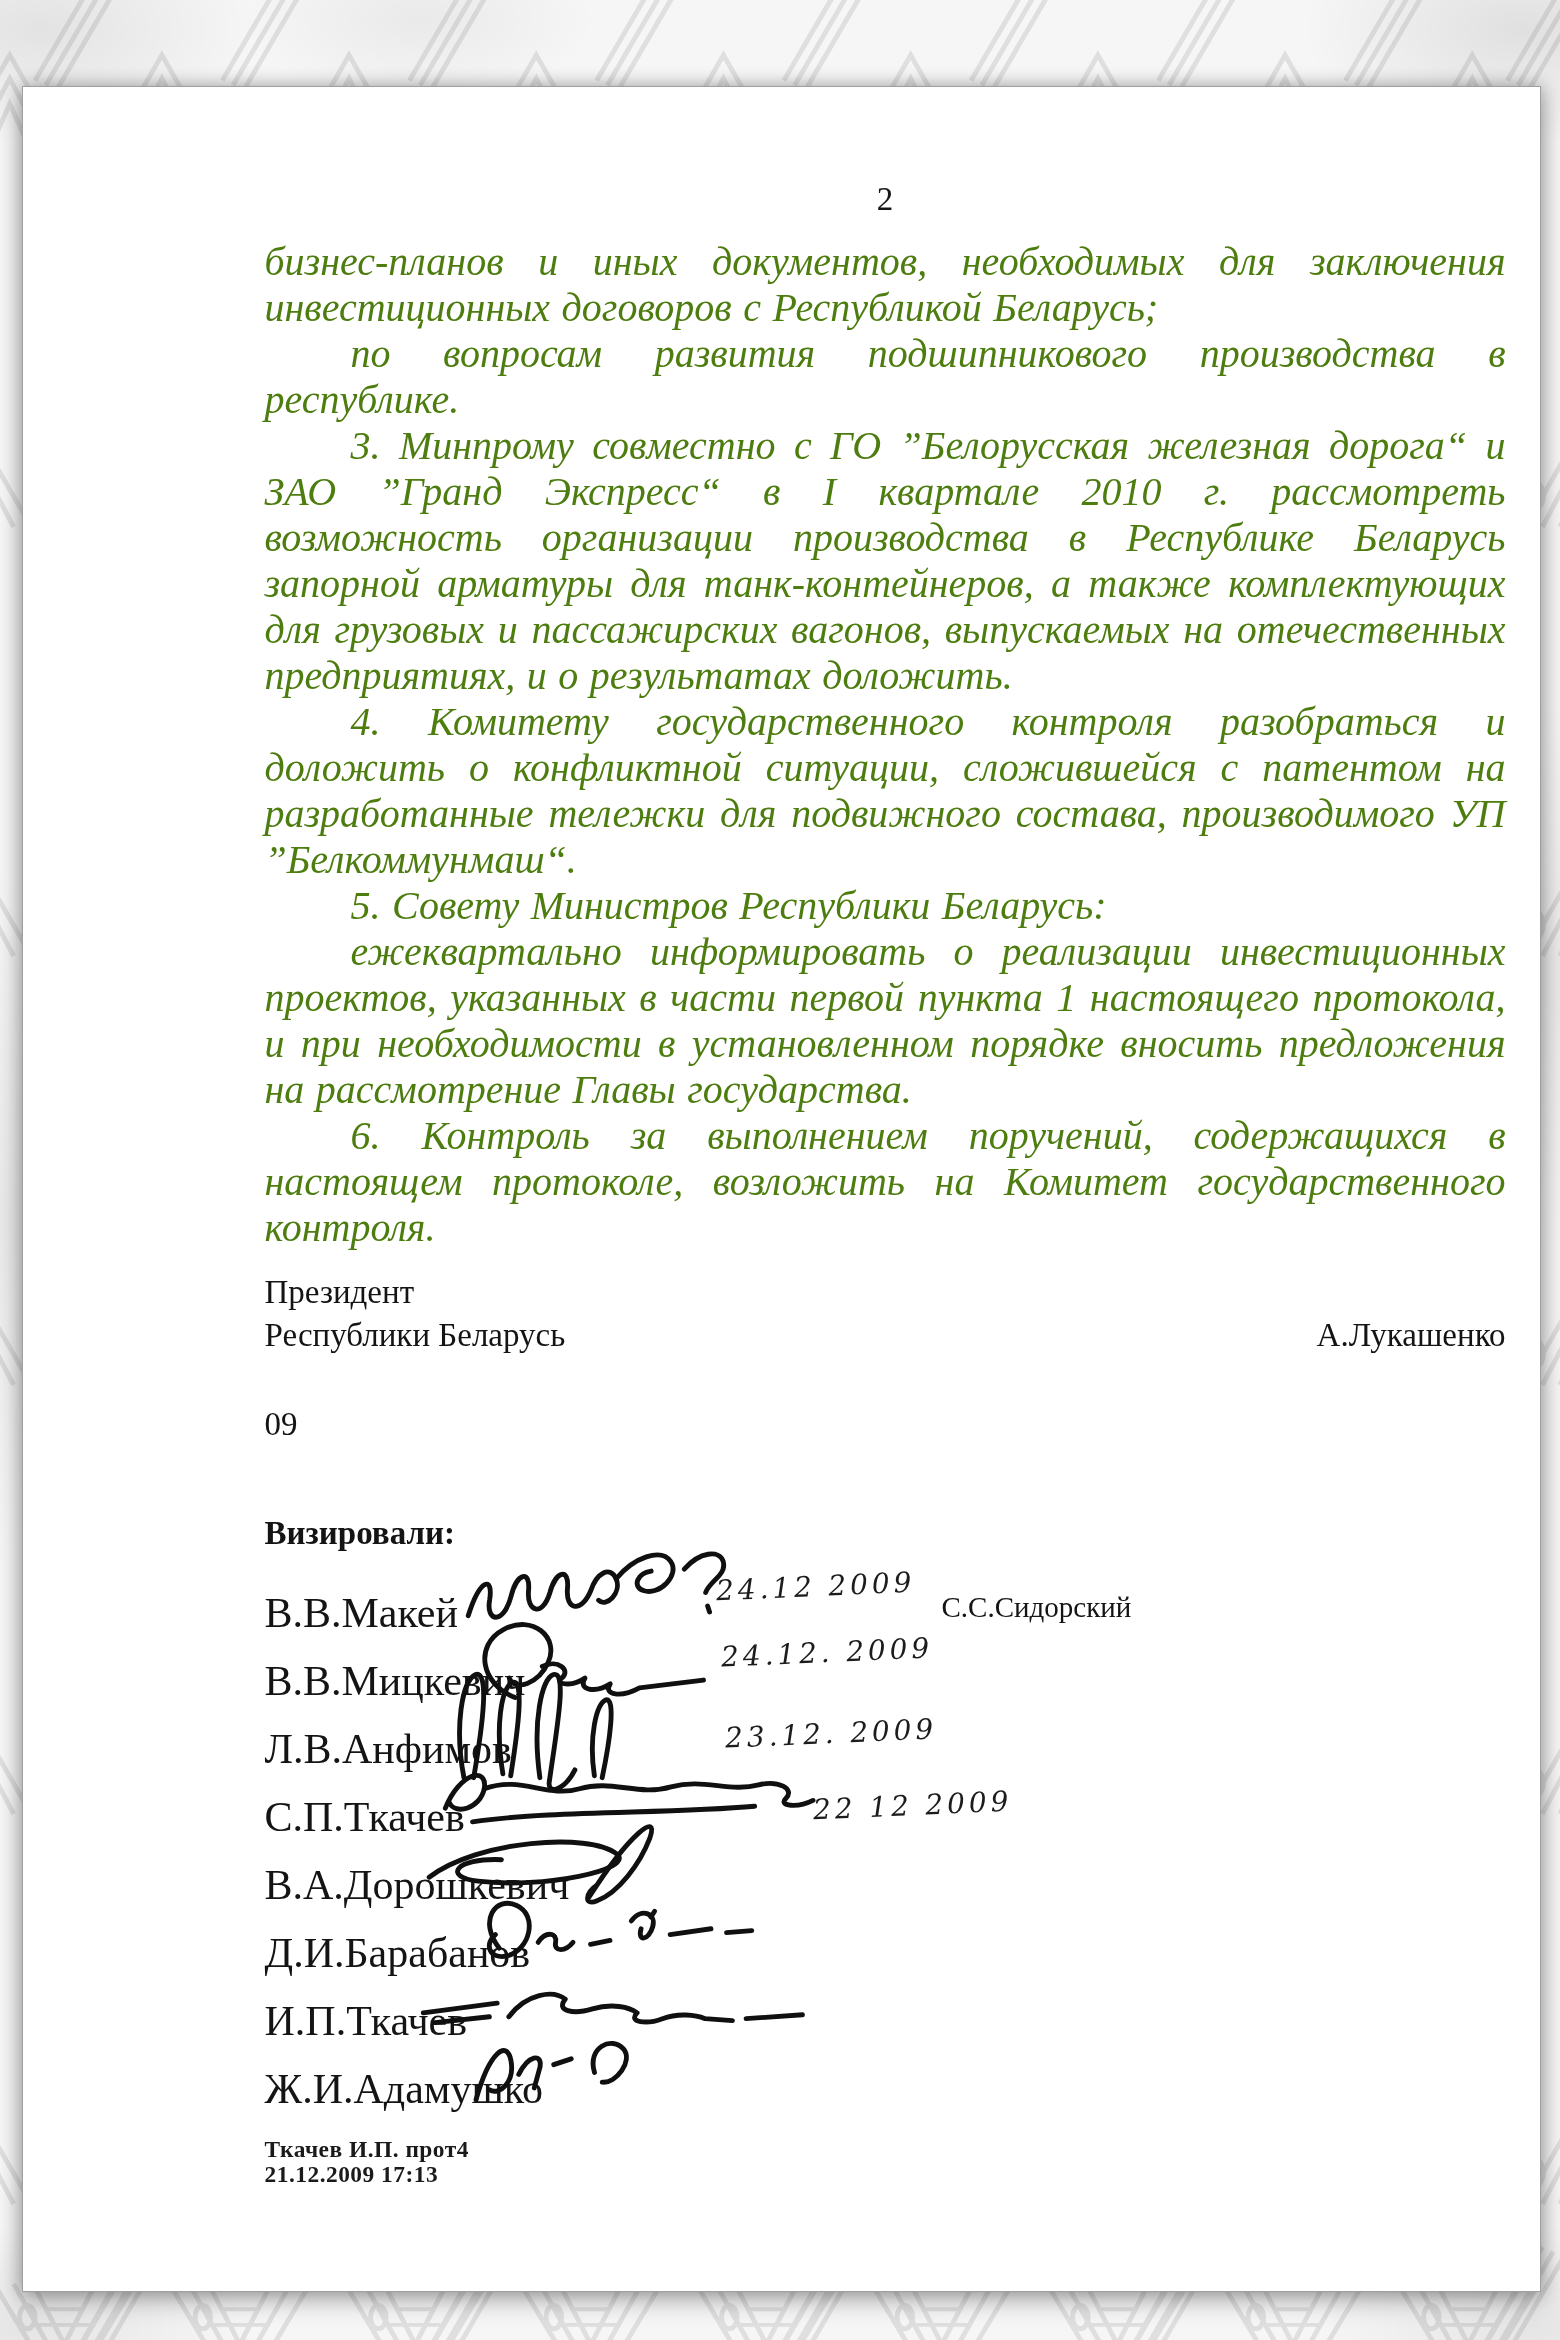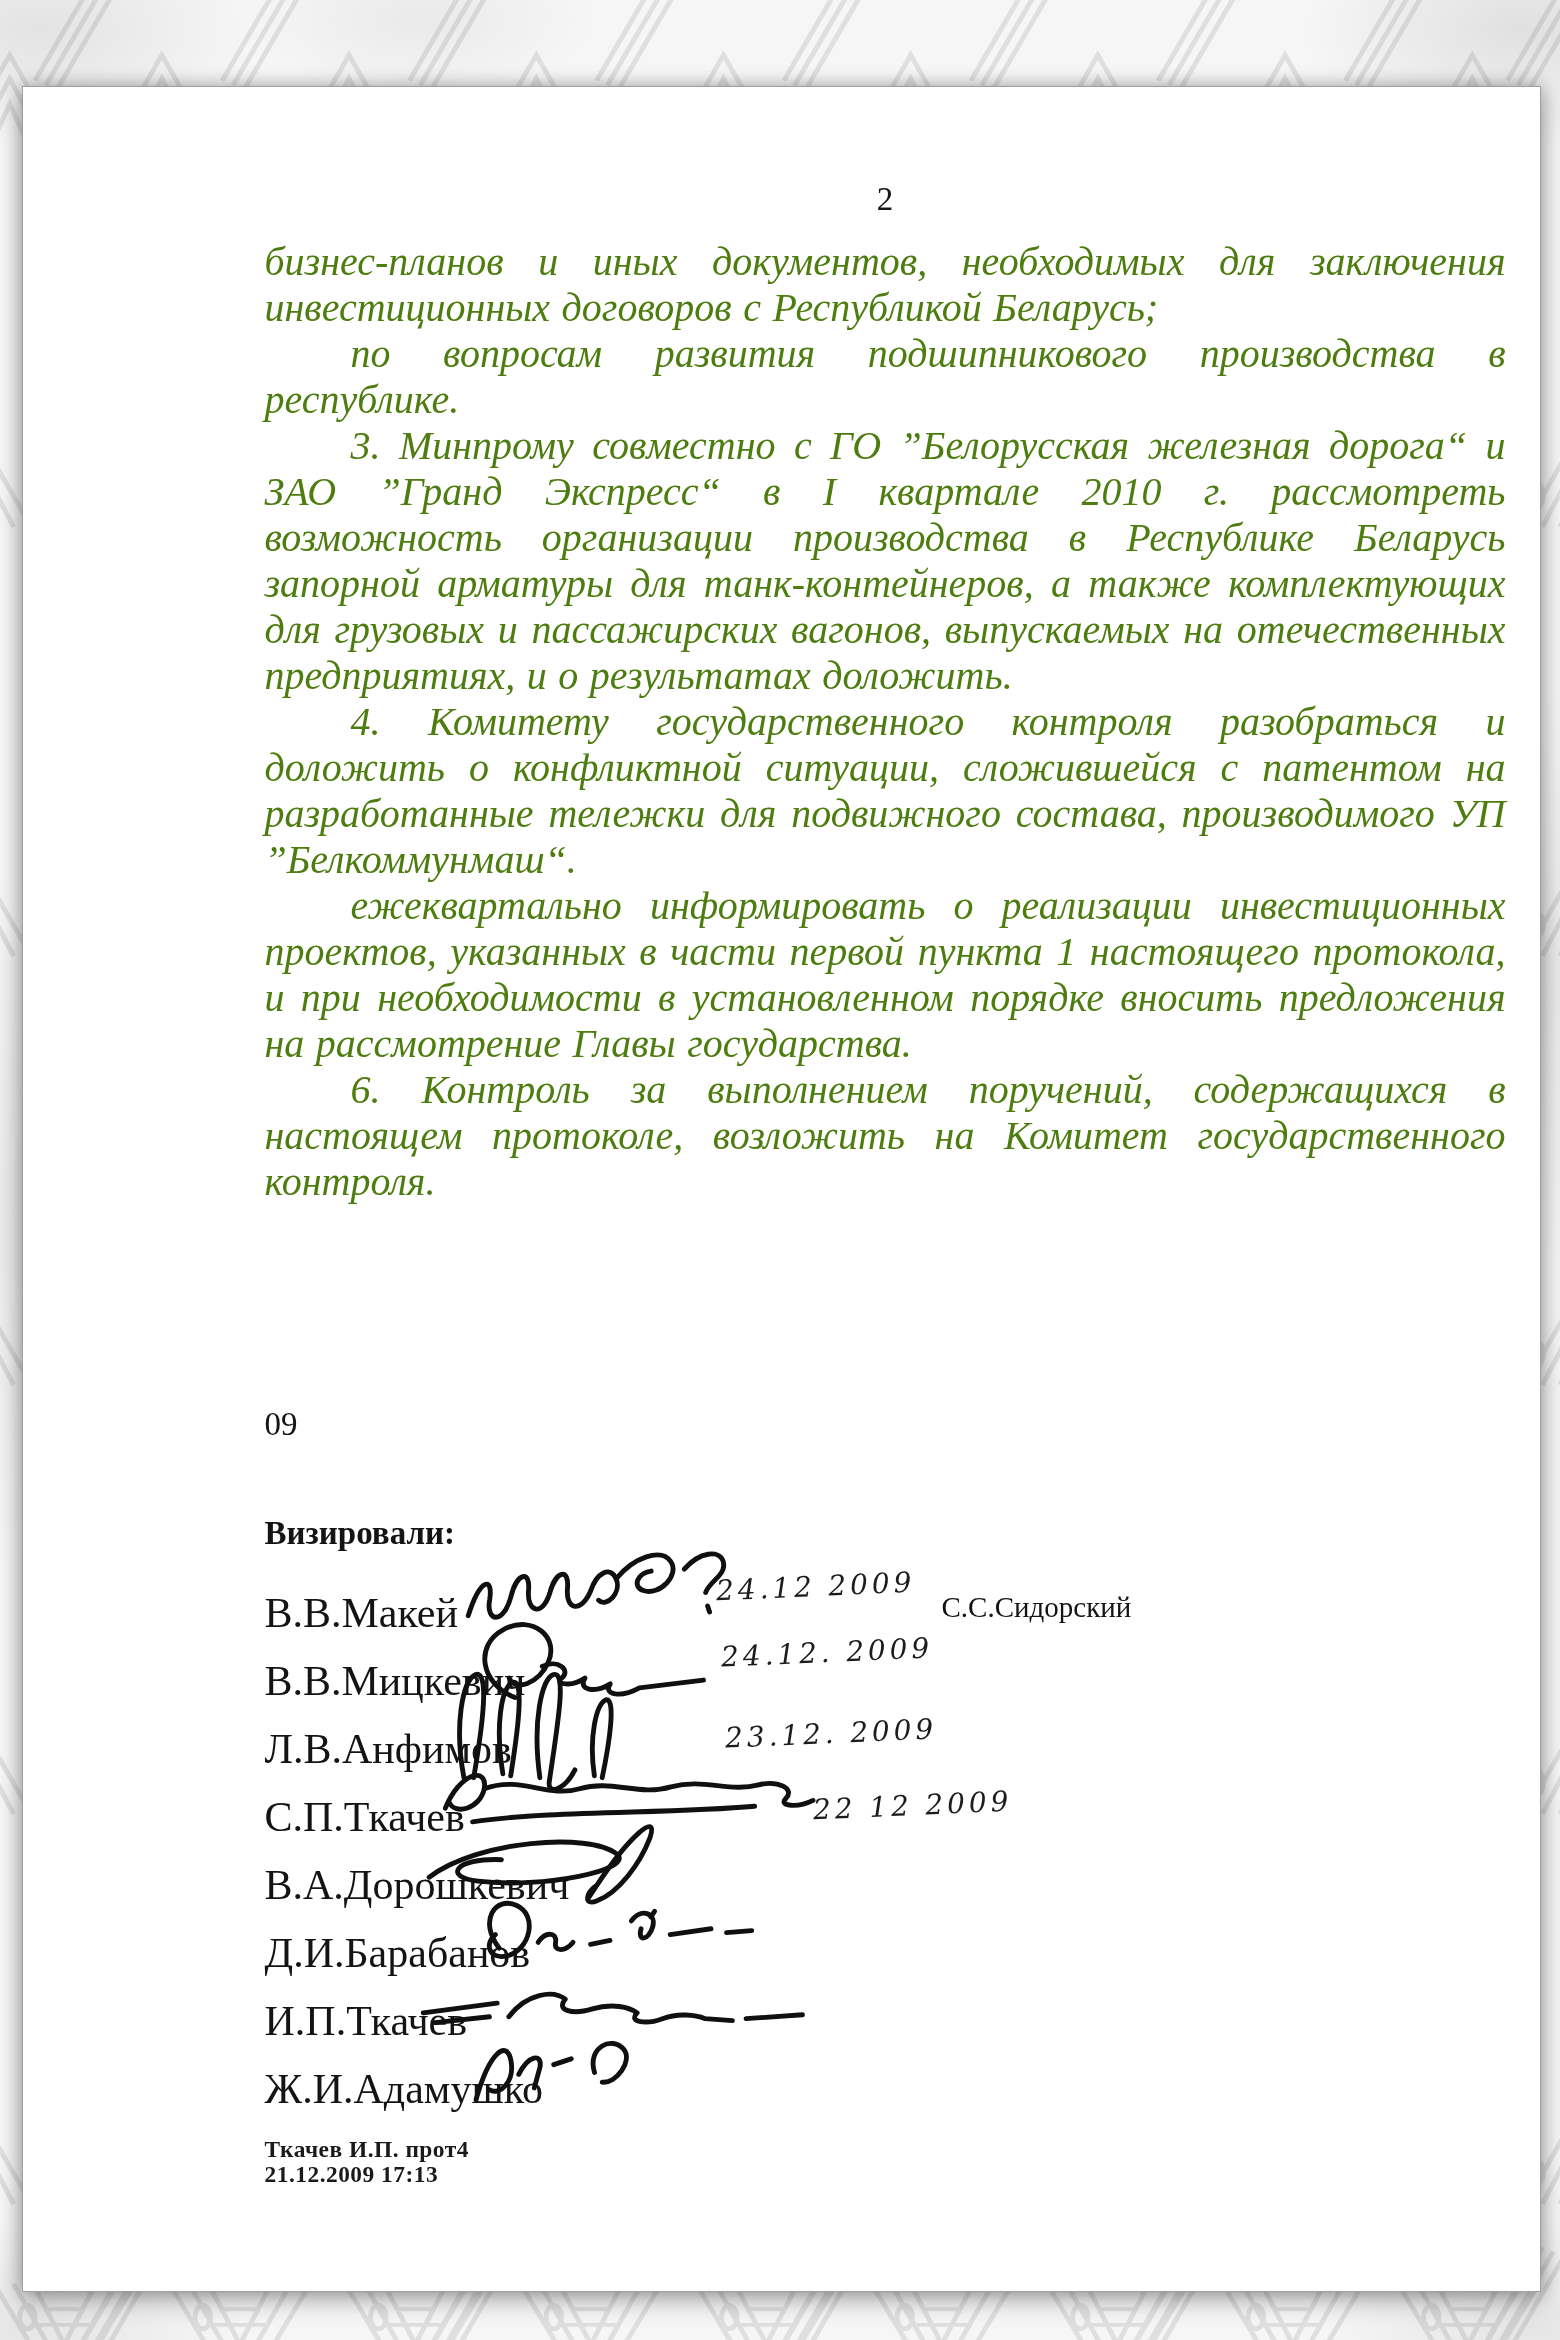--- a/index.html
+++ b/index.html
@@ -137,24 +137,32 @@
 
 <div class="page">
 
   <div class="page-number">2</div>
 
   <div class="doc-body">
     <p class="no-indent">бизнес-планов и иных документов, необходимых для заключения инвестиционных договоров с Республикой Беларусь;</p>
     <p>по вопросам развития подшипникового производства в республике.</p>
     <p>3. Минпрому совместно с ГО ”Белорусская железная дорога“ и ЗАО ”Гранд Экспресс“ в I квартале 2010 г. рассмотреть возможность организации производства в Республике Беларусь запорной арматуры для танк-контейнеров, а также комплектующих для грузовых и пассажирских вагонов, выпускаемых на отечественных предприятиях, и о результатах доложить.</p>
     <p>4. Комитету государственного контроля разобраться и доложить о конфликтной ситуации, сложившейся с патентом на разработанные тележки для подвижного состава, производимого УП ”Белкоммунмаш“.</p>
+    <p>5. Совету Министров Республики Беларусь:</p>
     <p>ежеквартально информировать о реализации инвестиционных проектов, указанных в части первой пункта 1 настоящего протокола, и при необходимости в установленном порядке вносить предложения на рассмотрение Главы государства.</p>
     <p>6. Контроль за выполнением поручений, содержащихся в настоящем протоколе, возложить на Комитет государственного контроля.</p>
   </div>
 
+  <div class="president-row">
+    <div>
+      <div>Президент</div>
+      <div>Республики Беларусь</div>
+    </div>
+    <div>А.Лукашенко</div>
+  </div>
 
   <div class="index-code">09</div>
 
   <div class="visa-heading">Визировали:</div>
 
   <div class="visa-list">
 
     <div class="visa-row">
       <span class="visa-name">В.В.Макей</span>
       <svg class="visa-sig" style="left:195px;top:-53px;" width="322" height="109" viewBox="0 0 330 112">

